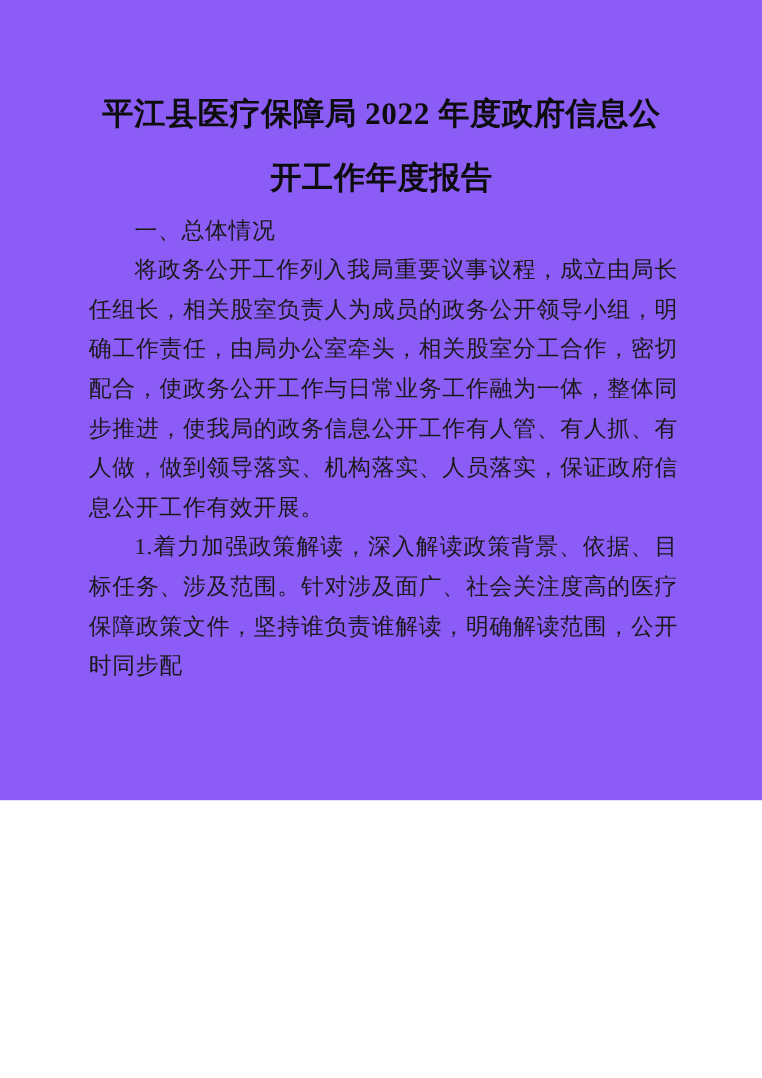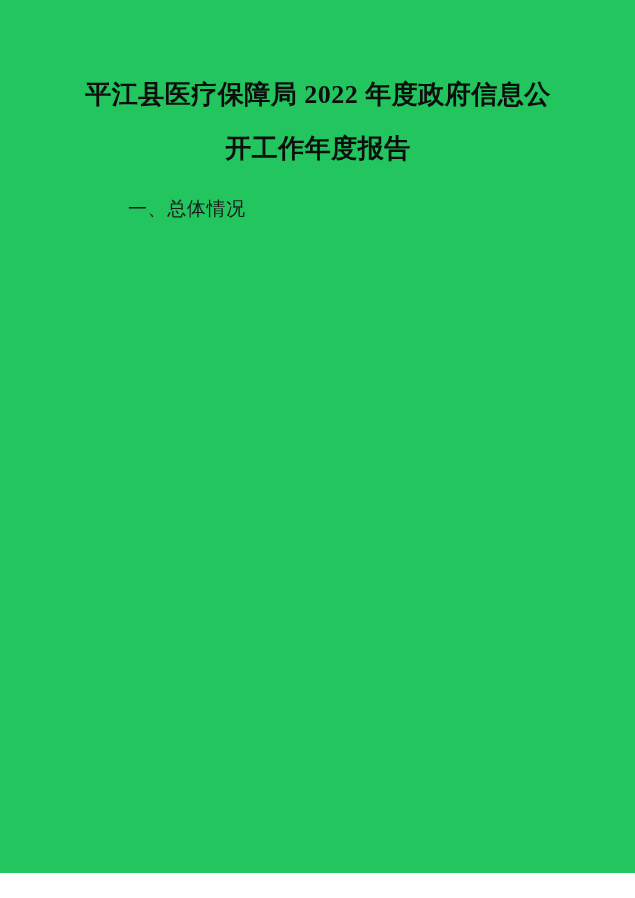--- a/index.html
+++ b/index.html
@@ -3,40 +3,40 @@
 <meta charset="utf-8">
 <style>
   html, body {
     margin: 0;
     padding: 0;
     background: #ffffff;
   }
   .doc-page {
     position: relative;
     width: 635px;
-    height: 873px;
-    background: #22c55e;
+    height: 667px;
+    background: #8b5cf6;
     color: #151515;
     overflow: hidden;
     font-family: "Liberation Serif", "DejaVu Serif", serif;
   }
   .doc-title {
     margin: 68px 77px 0 78px;
     text-align: center;
     font-size: 26px;
     line-height: 54px;
     font-weight: bold;
     letter-spacing: 0.5px;
     color: #0d0d0d;
   }
   .doc-body {
     margin: 0 70px 0 74px;
   }
   .para {
-    margin: 16px;
+    margin: 0;
     font-size: 19px;
     line-height: 33px;
     text-align: justify;
     text-justify: inter-character;
     text-indent: 2em;
     letter-spacing: 0.6px;
     color: #1a1a1a;
     word-break: break-all;
   }
   .para:last-child {
@@ -47,16 +47,18 @@
 <body>
 
 <div class="doc-page">
   <h1 class="doc-title">平江县医疗保障局 2022 年度政府信息公开工作年度报告</h1>
 
   <div class="doc-body">
     <p class="para heading">一、总体情况</p>
 
 
 
+    <p class="para">将政务公开工作列入我局重要议事议程，成立由局长任组长，相关股室负责人为成员的政务公开领导小组，明确工作责任，由局办公室牵头，相关股室分工合作，密切配合，使政务公开工作与日常业务工作融为一体，整体同步推进，使我局的政务信息公开工作有人管、有人抓、有人做，做到领导落实、机构落实、人员落实，保证政府信息公开工作有效开展。</p>
 
 
+    <p class="para">1.着力加强政策解读，深入解读政策背景、依据、目标任务、涉及范围。针对涉及面广、社会关注度高的医疗保障政策文件，坚持谁负责谁解读，明确解读范围，公开时同步配</p>
   </div>
 </div>
 
 </body></html>

